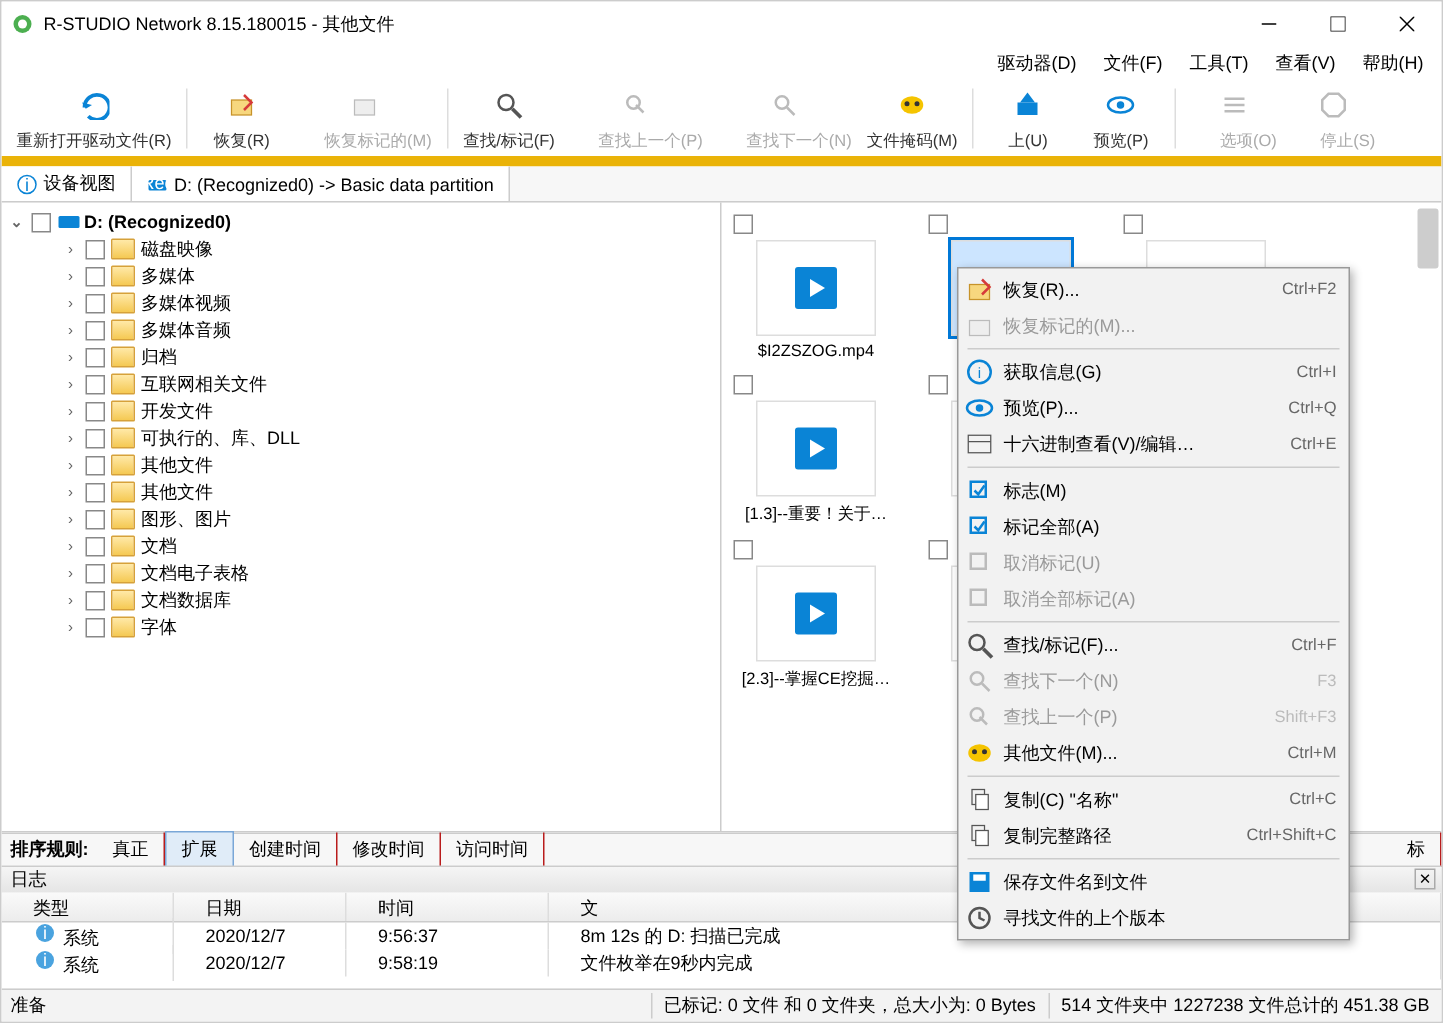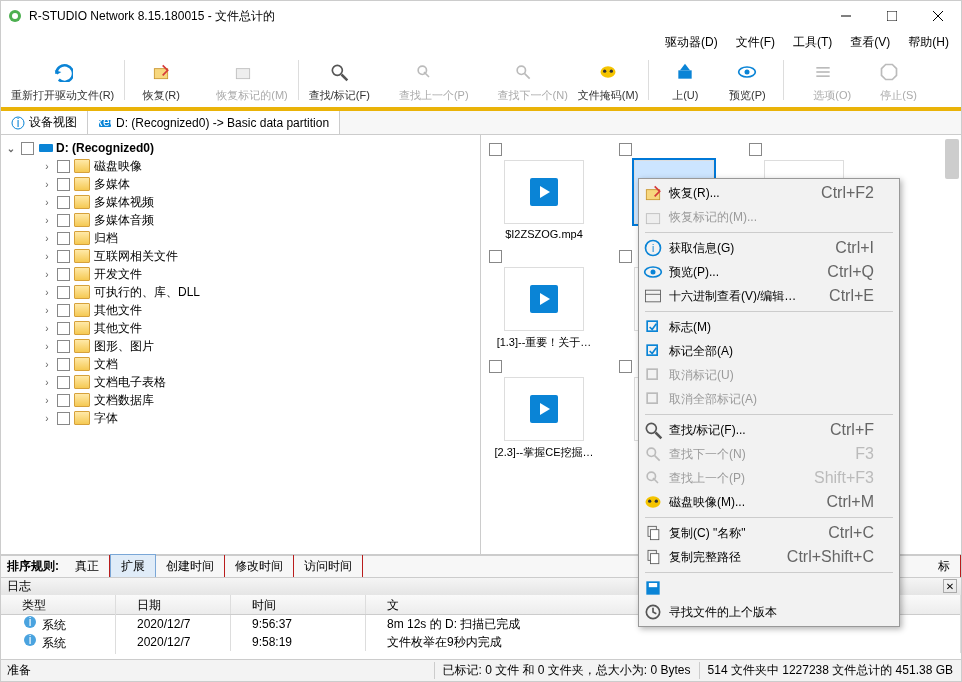--- a/index.html
+++ b/index.html
@@ -3,21 +3,21 @@
 <meta charset="utf-8">
 <style>
 * { box-sizing: border-box; margin: 0; padding: 0; font-family: "Microsoft YaHei", "Segoe UI", sans-serif; font-size: 12px; }
 body { width: 962px; height: 682px; background: #fff; display: flex; flex-direction: column; overflow: hidden; border: 1px solid #ccc; }
 .titlebar { height: 30px; display: flex; align-items: center; padding: 0 0 0 6px; background: #fff; }
 .titlebar .app-icon { width: 16px; height: 16px; margin-right: 6px; }
 .titlebar .title { flex: 1; color: #000; }
 .winbtn { width: 46px; height: 30px; display: flex; align-items: center; justify-content: center; color: #000; }
 .menubar { height: 22px; display: flex; align-items: center; padding: 0 4px; gap: 2px; background: #fff; justify-content: flex-end; }
 .menubar span { padding: 2px 8px; }
-.toolbar { height: 58px; display: flex; align-items: center; padding: 2px 6px; gap: 2px; background: #fff; border-bottom: 4px solid #eab308; }
+.toolbar { height: 58px; display: flex; align-items: center; padding: 2px 6px; gap: 2px; background: #fff; border-bottom: 7px solid #eab308; }
 .tbtn { display: flex; flex-direction: column; align-items: center; justify-content: center; padding: 2px 4px; min-width: 60px; text-align: center; }
 .tbtn .ico { width: 28px; height: 28px; display: flex; align-items: center; justify-content: center; }
 .tbtn .lbl { font-size: 11px; color: #333; margin-top: 2px; white-space: nowrap; }
 .tbtn.dis .lbl { color: #aaa; margin-left: 19px; }
 .tsep { width: 1px; height: 40px; background: #ddd; margin: 0 4px; }
 .tabstrip { height: 24px; display: flex; align-items: stretch; background: #f7f7f7; border-bottom: 1px solid #ccc; }
 .tab { display: flex; align-items: center; padding: 0 10px; border-right: 1px solid #ccc; background: #fff; gap: 4px; font-family: "Consolas", monospace; }
 .tab.active { background: #fff; }
 .content { flex: 1; display: flex; min-height: 0; border-bottom: 1px solid #ccc; }
 .tree-pane { width: 480px; overflow: auto; border-right: 1px solid #ccc; padding: 4px 0; }
@@ -30,25 +30,25 @@
 .files-pane { flex: 1; position: relative; overflow: auto; padding: 8px; display: flex; flex-wrap: wrap; align-content: flex-start; gap: 10px 20px; }
 .thumb { width: 110px; display: flex; flex-direction: column; align-items: center; }
 .thumb .tchk { align-self: flex-start; width: 13px; height: 13px; border: 1px solid #888; }
 .thumb .timg { width: 80px; height: 64px; background: #fff; border: 1px solid #ddd; margin: 4px 0; position: relative; display: flex; align-items: center; justify-content: center; }
 .thumb.sel .timg { outline: 2px solid #0078d7; background: #cce5ff; }
 .playico { width: 28px; height: 28px; background: #0a84d6; border-radius: 2px; display: flex; align-items: center; justify-content: center; }
 .playico::after { content: ""; border-left: 10px solid #fff; border-top: 6px solid transparent; border-bottom: 6px solid transparent; margin-left: 2px; }
 .thumb .tname { font-size: 11px; text-align: center; word-break: break-all; max-width: 100%; }
 .thumb.sel .tname { background: #0078d7; color: #fff; padding: 0 2px; }
 .ctx { position: absolute; left: 638px; top: 178px; width: 262px; background: #f2f2f2; border: 1px solid #999; box-shadow: 2px 2px 6px rgba(0,0,0,.3); z-index: 50; padding: 2px 0; }
-.ctx-row { display: flex; align-items: center; height: 24px; padding: 0 25px 0 4px; gap: 6px; }
+.ctx-row { display: flex; align-items: center; height: 24px; padding: 0 8px 0 4px; gap: 6px; }
 .ctx-row.dis { color: #9a9a9a; }
 .ctx-row .cico { width: 20px; height: 20px; display: flex; align-items: center; justify-content: center; }
 .ctx-row .clbl { flex: 1; }
-.ctx-row .csc { color: #666; font-size: 16px; }
+.ctx-row .csc { color: #666; font-size: 11px; }
 .ctx-row.dis .csc { color: #bbb; }
 .ctx-sep { height: 1px; background: #ccc; margin: 3px 6px; }
 .sortbar { height: 22px; display: flex; align-items: center; border-top: 1px solid #ccc; background: #f7f7f7; }
 .sortbar .slbl { padding: 0 6px; font-weight: bold; }
 .sortbar .sitem { padding: 3px 10px; border-right: 1px solid #b91c1c; }
 .sortbar .sitem.active { background: #e0ecf8; border: 1px solid #7aa7d7; }
 .logbar { height: 18px; background: linear-gradient(#f5f5f5,#e5e5e5); border-top: 1px solid #ccc; padding: 0 6px; display: flex; align-items: center; position: relative; }
 .logbar .closex { position: absolute; right: 4px; top: 1px; width: 14px; height: 14px; border: 1px solid #aaa; display: flex; align-items: center; justify-content: center; font-size: 10px; }
 .loggrid { height: 64px; overflow: auto; }
 .loghead { display: flex; background: linear-gradient(#fafafa,#ececec); border-bottom: 1px solid #ccc; height: 20px; }
@@ -65,21 +65,21 @@
 </head>
 <body>
 
 <div class="titlebar">
   <span class="app-icon">
     <svg width="16" height="16">
         <circle cx="8" cy="8" r="6" fill="#4caf50"></circle>
         <circle cx="8" cy="8" r="3" fill="#fff"></circle>
       </svg>
   </span>
-  <span class="title">R-STUDIO Network 8.15.180015 - 文件总计的</span>
+  <span class="title">R-STUDIO Network 8.15.180015 - 其他文件</span>
   <div class="winbtn">
       <svg width="10" height="10">
         <line x1="0" y1="5" x2="10" y2="5" stroke="#000"></line>
       </svg>
     </div>
   <div class="winbtn">
       <svg width="10" height="10">
         <rect x="0" y="0" width="10" height="10" fill="none" stroke="#000"></rect>
       </svg>
     </div>
@@ -556,21 +556,21 @@
       <span class="csc">Shift+F3</span>
     </div>
     <div class="ctx-row">
       <span class="cico">
         <svg width="20" height="20" viewBox="0 0 24 24">
           <ellipse cx="12" cy="12" rx="9" ry="7" fill="#f5c400"></ellipse>
           <circle cx="8" cy="11" r="2" fill="#333"></circle>
           <circle cx="16" cy="11" r="2" fill="#333"></circle>
         </svg>
       </span>
-      <span class="clbl">磁盘映像(M)...</span>
+      <span class="clbl">其他文件(M)...</span>
       <span class="csc">Ctrl+M</span>
     </div>
     <div class="ctx-sep"></div>
     <div class="ctx-row">
       <span class="cico">
         <svg width="20" height="20" viewBox="0 0 24 24">
           <rect x="6" y="4" width="10" height="12" fill="none" stroke="#555"></rect>
           <rect x="9" y="8" width="10" height="12" fill="#fff" stroke="#555"></rect>
         </svg>
       </span>
@@ -588,20 +588,21 @@
       <span class="csc">Ctrl+Shift+C</span>
     </div>
     <div class="ctx-sep"></div>
     <div class="ctx-row">
       <span class="cico">
         <svg width="20" height="20" viewBox="0 0 24 24">
           <rect x="4" y="4" width="16" height="16" fill="#0a84d6"></rect>
           <rect x="7" y="6" width="10" height="5" fill="#fff"></rect>
         </svg>
       </span>
+      <span class="clbl">保存文件名到文件</span>
     </div>
     <div class="ctx-row">
       <span class="cico">
         <svg width="20" height="20" viewBox="0 0 24 24">
           <circle cx="12" cy="12" r="8" fill="none" stroke="#555" stroke-width="2"></circle>
           <path d="M12 7v5l4 2" fill="none" stroke="#555" stroke-width="2"></path>
         </svg>
       </span>
       <span class="clbl">寻找文件的上个版本</span>
     </div>

